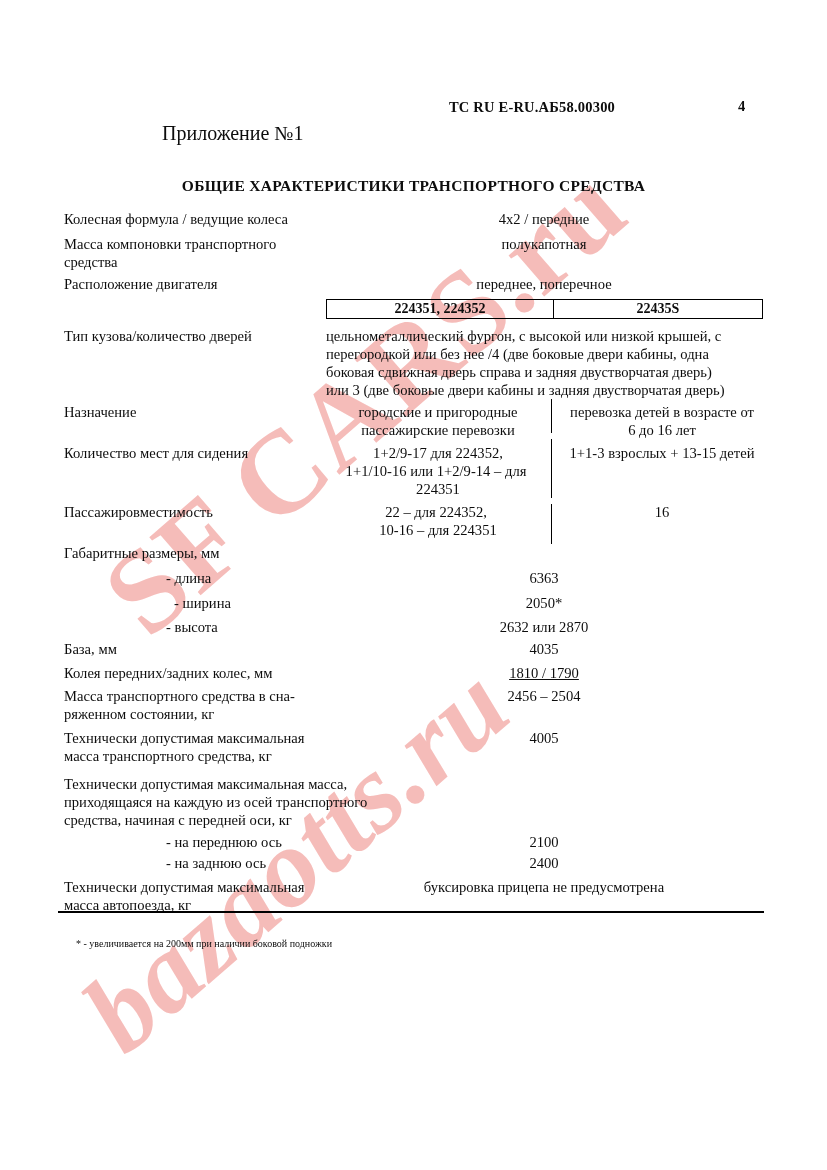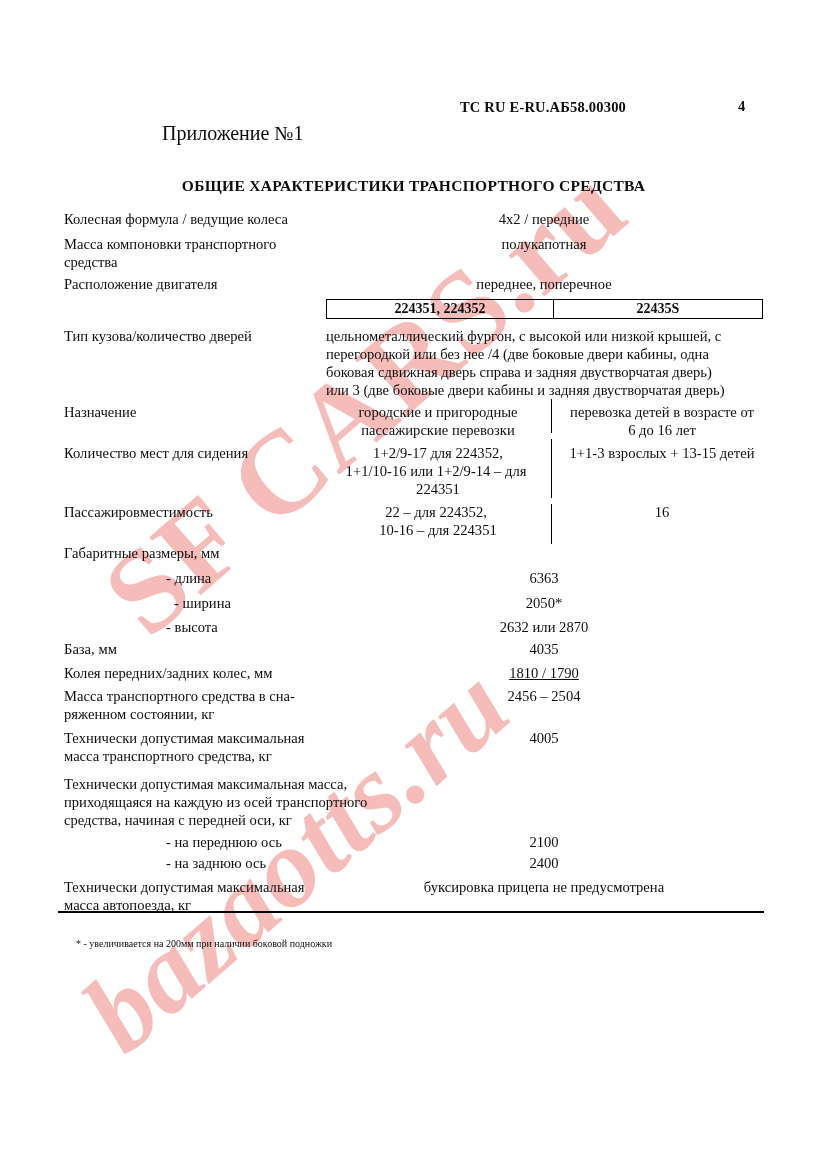--- a/index.html
+++ b/index.html
@@ -59,21 +59,20 @@
     z-index: 10;
   }
 
   .hdr-code {
     position: absolute;
     left: 449px;
     top: 99px;
     font-size: 14.5px;
     font-weight: bold;
     letter-spacing: 0.2px;
-    margin-left: 11px;
   }
   .hdr-page {
     position: absolute;
     left: 738px;
     top: 98px;
     font-size: 14.5px;
     font-weight: bold;
   }
   .appendix {
     position: absolute;

